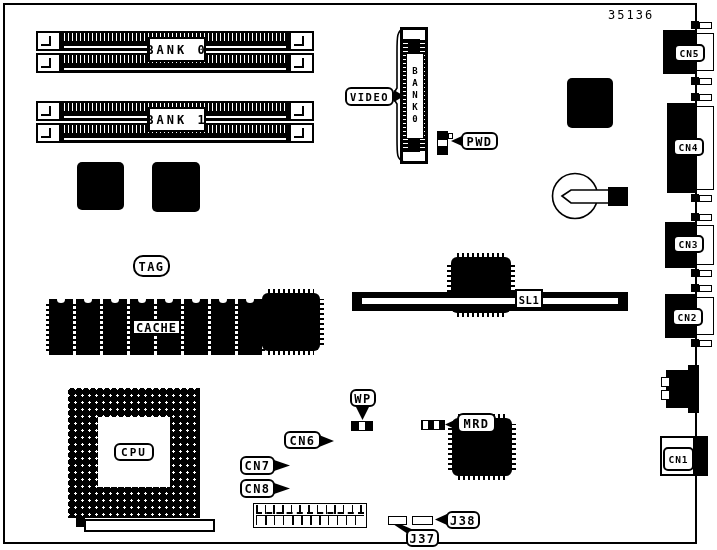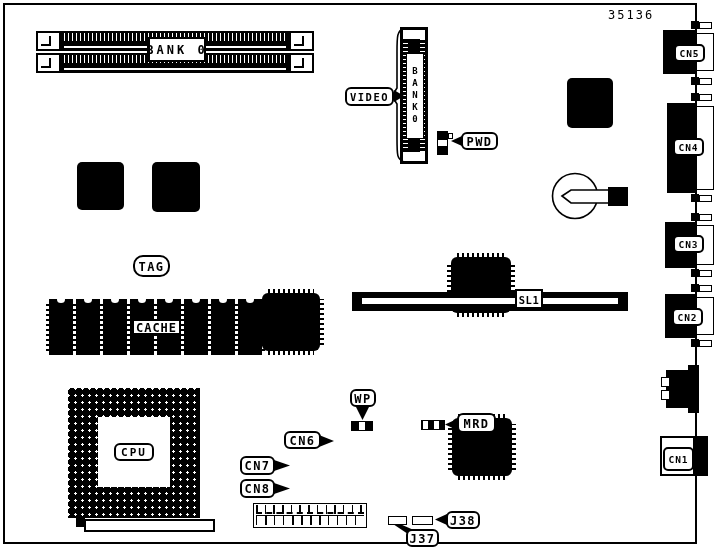--- a/index.html
+++ b/index.html
@@ -98,20 +98,33 @@
       <div class="simm-cap"></div>
     </div>
     <div class="simm-row">
       <div class="simm-cap"></div>
       <div class="simm-body"></div>
       <div class="simm-cap"></div>
     </div>
     <div class="abs lbl sq" style="left:112px;top:6px;width:58px;height:25px;font-size:12px;letter-spacing:3px;">BANK 0</div>
   </div>
 
+  <div class="abs bank" style="left:36px;top:101px;width:278px;height:42px;">
+    <div class="simm-row">
+      <div class="simm-cap"></div>
+      <div class="simm-body"></div>
+      <div class="simm-cap"></div>
+    </div>
+    <div class="simm-row">
+      <div class="simm-cap"></div>
+      <div class="simm-body"></div>
+      <div class="simm-cap"></div>
+    </div>
+    <div class="abs lbl sq" style="left:112px;top:6px;width:58px;height:25px;font-size:12px;letter-spacing:3px;">BANK 1</div>
+  </div>
 
   <div class="abs vslot" style="left:400px;top:27px;width:28px;height:137px;">
     <div class="vslot-cap" style="top:2px;"></div>
     <div class="vslot-cap" style="bottom:2px;"></div>
     <div class="vslot-label">BANK0</div>
   </div>
   <div class="abs lbl" style="left:345px;top:87px;width:49px;height:19px;font-size:10.5px;">VIDEO</div>
 
   <div class="abs jmp jmp-v" style="left:437px;top:131px;width:11px;height:24px;">
     <span class="on"></span>

